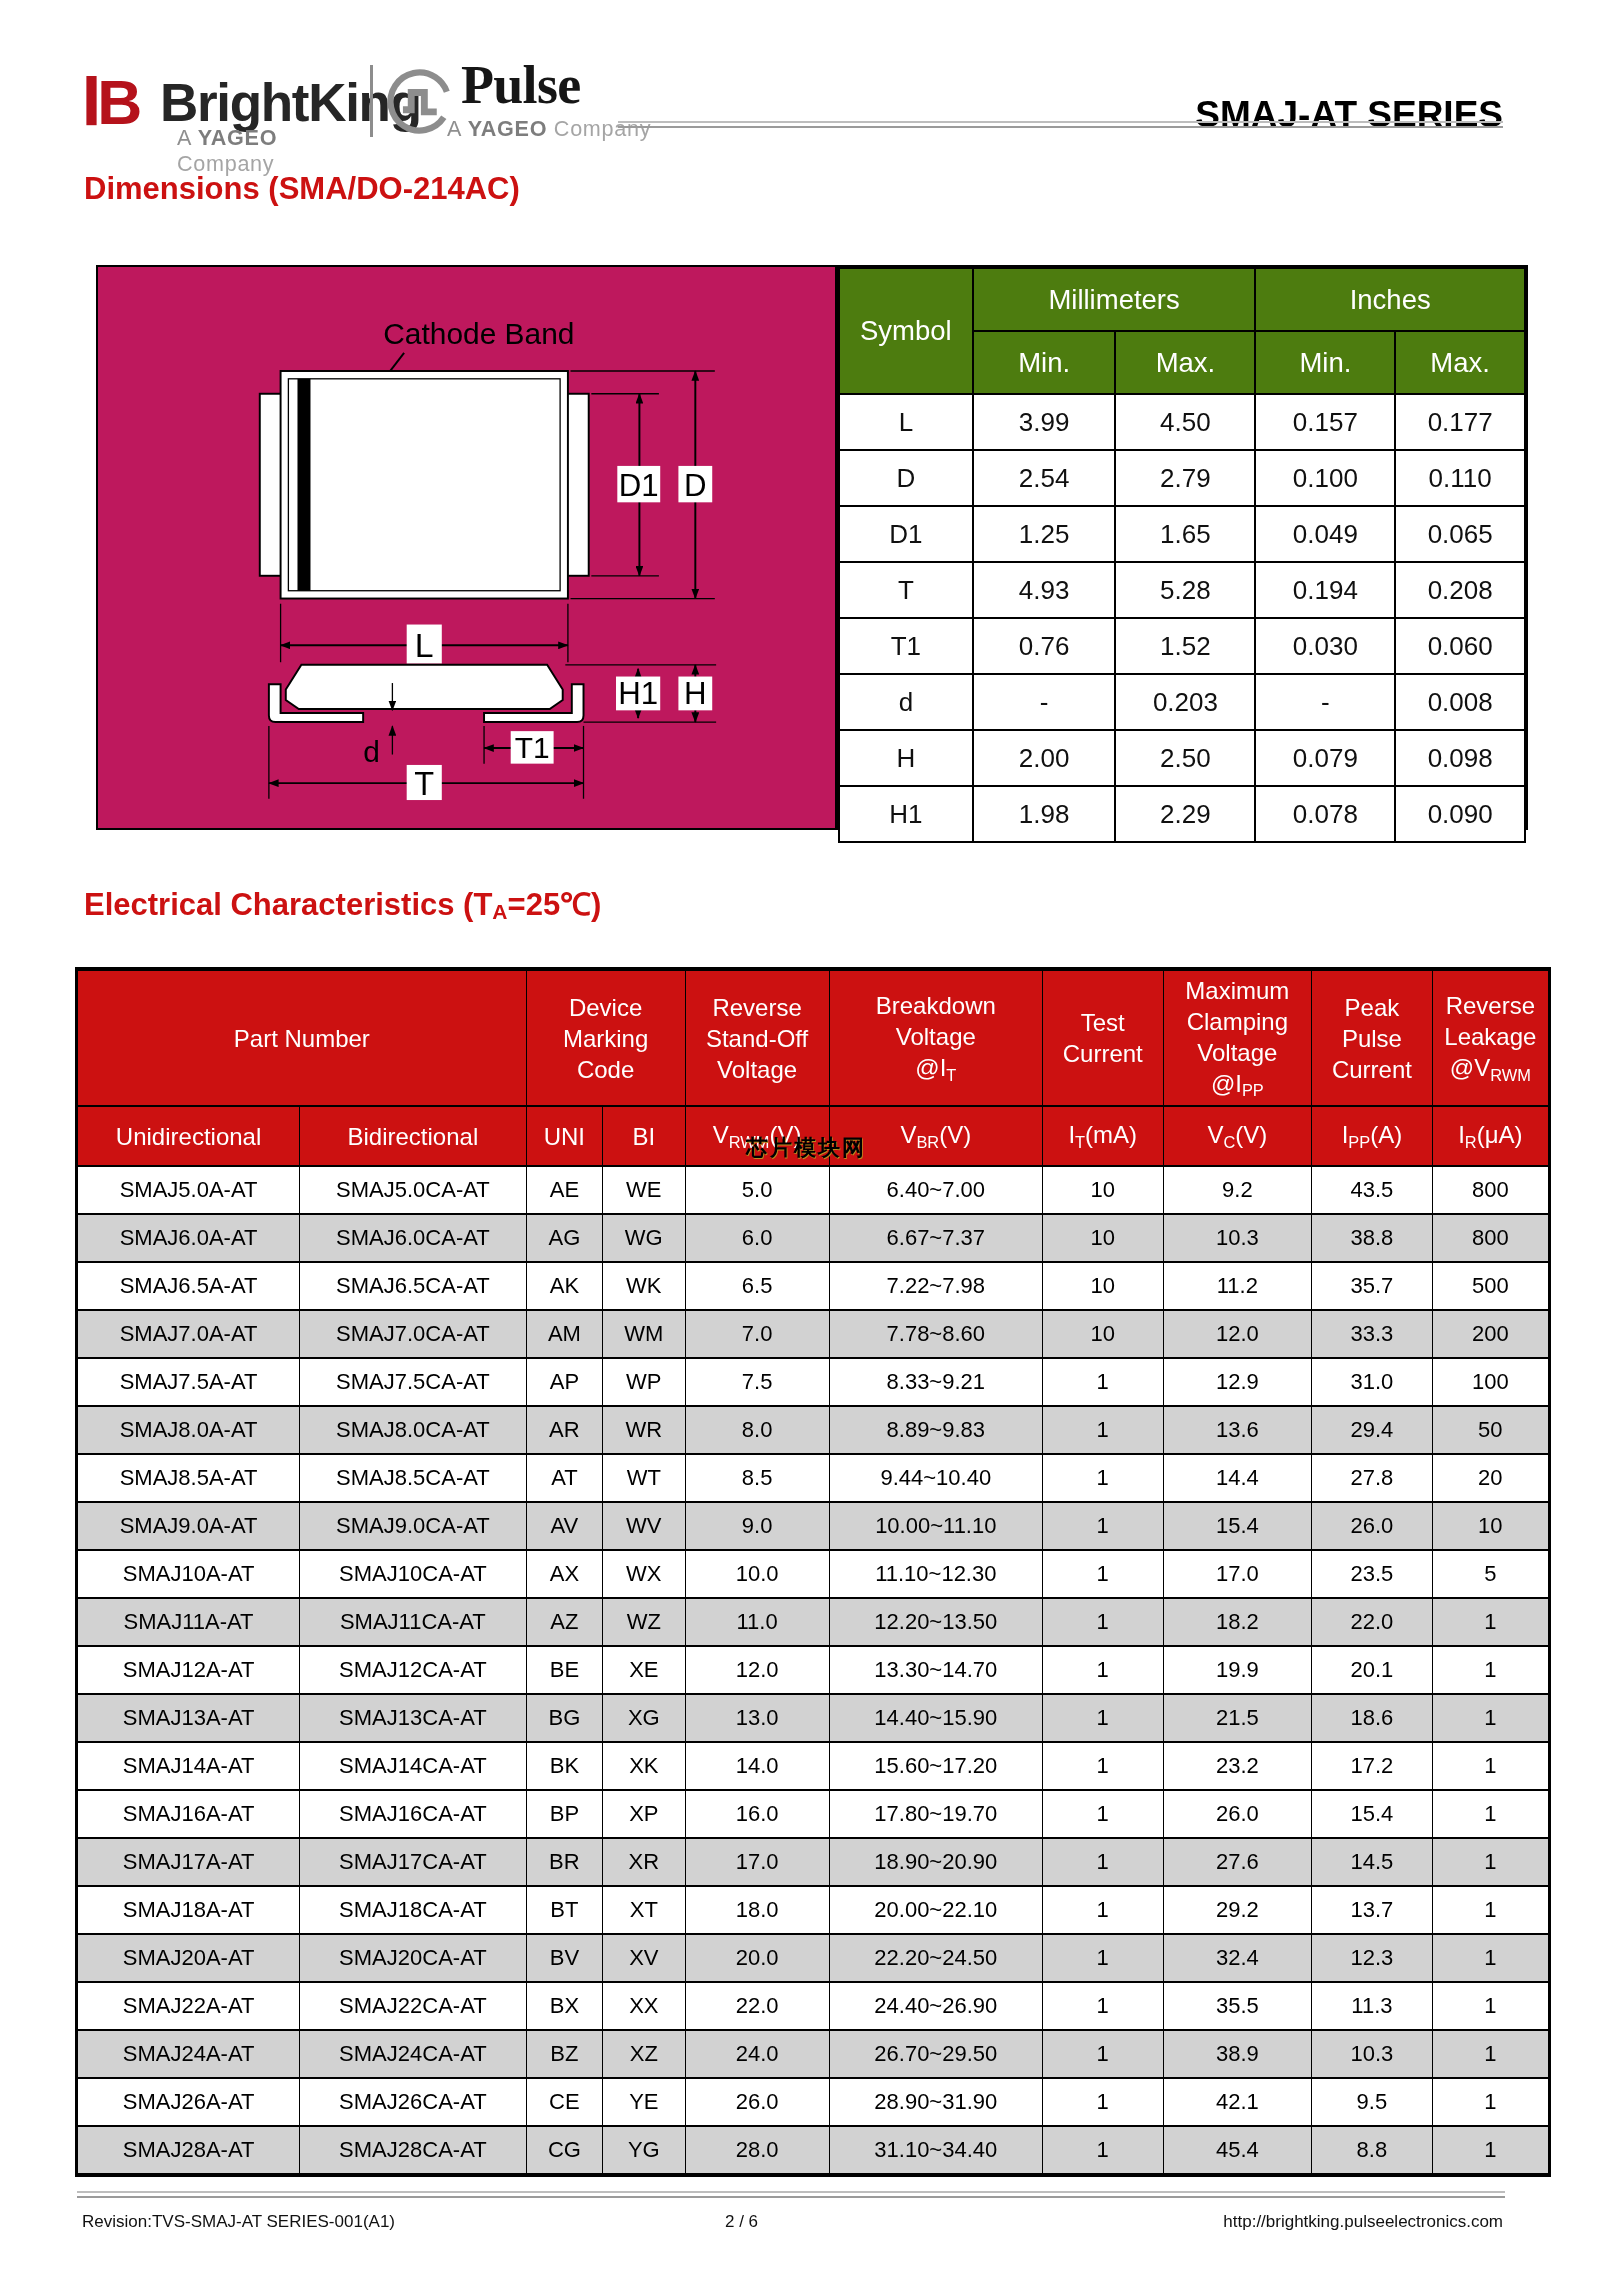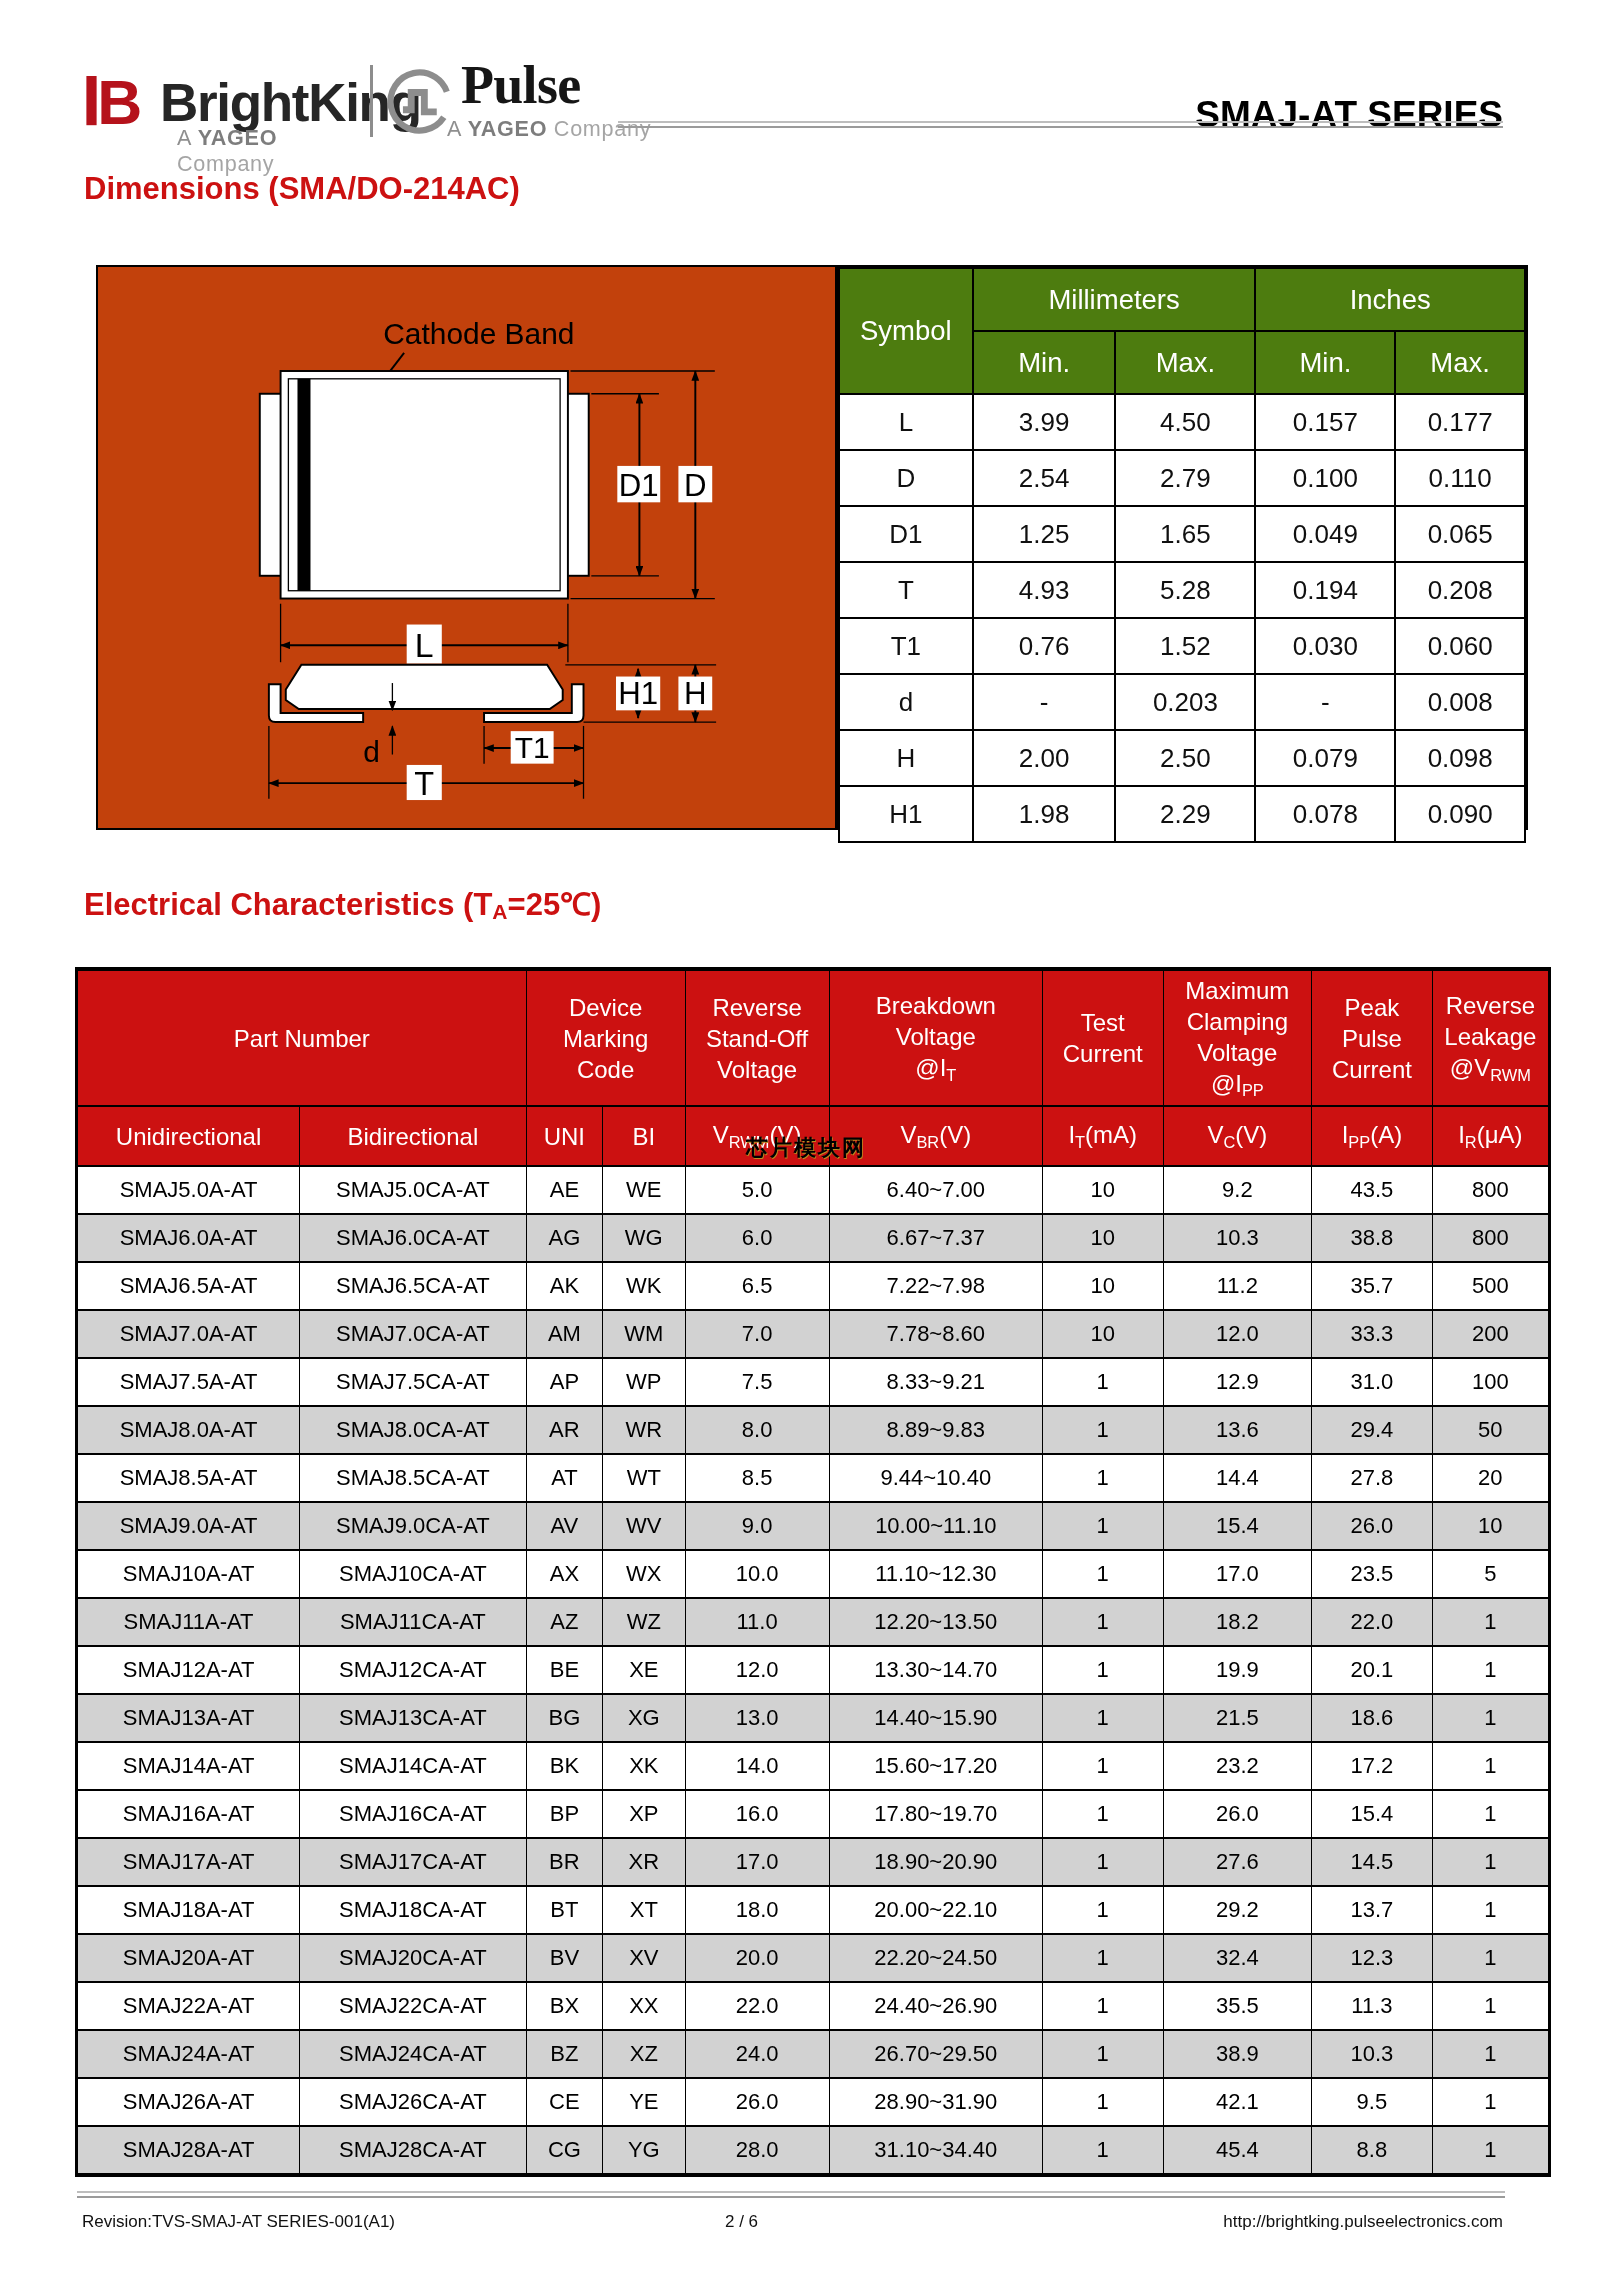--- a/index.html
+++ b/index.html
@@ -27,21 +27,21 @@
   .ftr-rule{position:absolute;left:77px;top:2191px;width:1428px;}
 
   
   .sec{position:absolute;margin:0;font-size:31px;font-weight:bold;color:#cc1111;}
   .dims-h{left:84px;top:171px;text-align:center;}
   .elec-h{left:84px;top:882px;}
   .sec sub{font-size:21px;position:relative;top:3.9px;vertical-align:baseline;}
 
   
   .figure{position:absolute;left:96px;top:265px;width:741px;height:565px;
-          border:2.6px solid #000;box-sizing:border-box;background:#c2410c;}
+          border:2.6px solid #000;box-sizing:border-box;background:#be185d;}
   .figure svg{width:100%;height:100%;display:block;}
   .figure text{font-family:"Liberation Sans",sans-serif;fill:#000;}
 
   
   .dims-wrap{position:absolute;left:836px;top:265px;width:692px;height:565px;
              border:2.6px solid #000;box-sizing:border-box;background:#fff;}
   .dims-wrap table{width:100%;height:100%;border-collapse:collapse;table-layout:fixed;}
   .dims-wrap th,.dims-wrap td{border:2px solid #000;text-align:center;vertical-align:middle;padding:0;}
   .dims-wrap thead th{background:#4d7c0f;color:#fff;font-weight:normal;font-size:27.5px;}
   .dims-wrap thead tr:nth-child(1) th{height:61px;}

